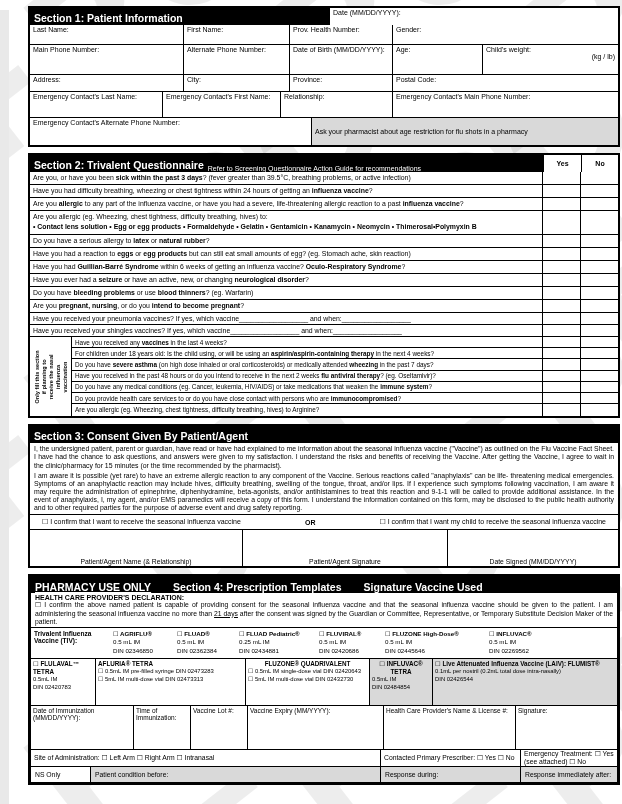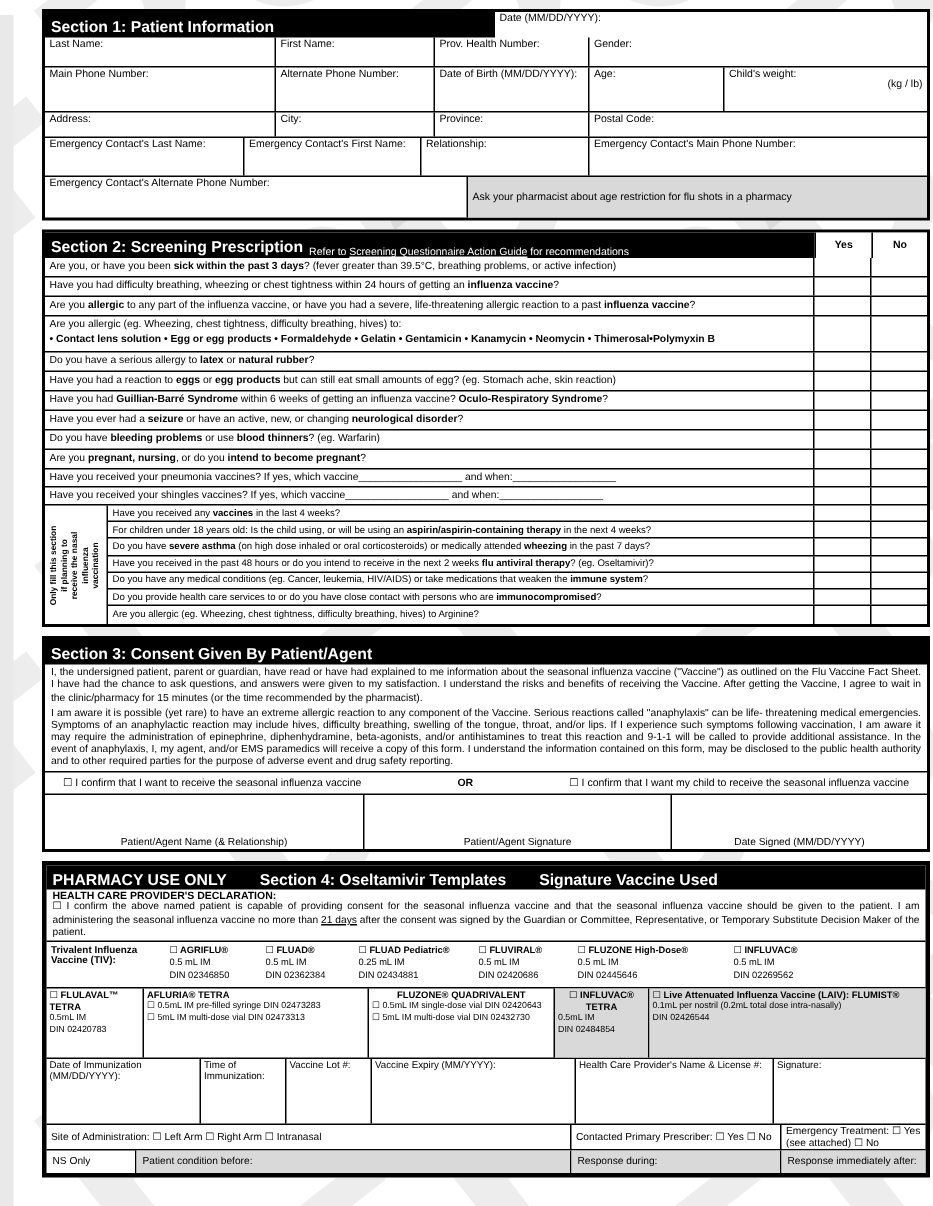--- a/index.html
+++ b/index.html
@@ -133,21 +133,21 @@
       <div class="cell" style="flex:1">Emergency Contact's Main Phone Number:</div>
     </div>
     <div class="row" style="min-height:27px">
       <div class="cell" style="width:282px">Emergency Contact's Alternate Phone Number:</div>
       <div class="cell gray" style="flex:1;display:flex;align-items:center">Ask your pharmacist about age restriction for flu shots in a pharmacy</div>
     </div>
   </div>
 
   <div class="tbl">
     <div class="bar" style="min-height:17px">
-      <span class="bar-title">Section 2: Screening Prescription</span>
+      <span class="bar-title">Section 2: Trivalent Questionnaire</span>
       <span class="small-bar-text" style="flex:1">Refer to <u>Screening Questionnaire Action Guide</u> for recommendations</span>
       <span class="ynh">Yes</span>
       <span class="ynh" style="width:37px">No</span>
     </div>
     <div>
       <div class="qrow" style="min-height:13px">
           <div class="qtext">Are you, or have you been <b>sick within the past 3 days</b>? (fever greater than 39.5°C, breathing problems, or active infection)</div>
           <div class="yn"></div>
           <div class="yn nr"></div>
         </div>
@@ -268,22 +268,22 @@
     </div>
     <div class="sigrow">
       <div class="sigcell" style="width:213px">Patient/Agent Name (&amp; Relationship)</div>
       <div class="sigcell" style="width:205px">Patient/Agent Signature</div>
       <div class="sigcell" style="flex:1">Date Signed (MM/DD/YYYY)</div>
     </div>
   </div>
 
   <div class="tbl" style="border-width:3px">
     <div class="bar" style="min-height:16px;gap:22px;padding-left:4px">
-      <span class="bar-title" style="padding:0">PHARMACY USE ONLY</span>
-      <span class="bar-title" style="padding:0">Section 4: Oseltamivir Templates</span>
+      <span class="bar-title" style="text-decoration:underline;padding:0">PHARMACY USE ONLY</span>
+      <span class="bar-title" style="padding:0">Section 4: Prescription Templates</span>
       <span class="bar-title" style="padding:0">Signature Vaccine Used</span>
     </div>
     <div class="decl">
       <div class="decl-title">HEALTH CARE PROVIDER'S DECLARATION:</div>
       <div class="decl-text">☐ I confirm the above named patient is capable of providing consent for the seasonal influenza vaccine and that the seasonal influenza vaccine should be given to the patient. I am administering the seasonal influenza vaccine no more than <u>21 days</u> after the consent was signed by the Guardian or Committee, Representative, or Temporary Substitute Decision Maker of the patient.</div>
     </div>
     <div class="tivrow">
       <div class="tivlabel">Trivalent Influenza Vaccine (TIV):</div>
       <div class="tivopt" style="width:64px">
           <div class="nm">☐ AGRIFLU®</div>

